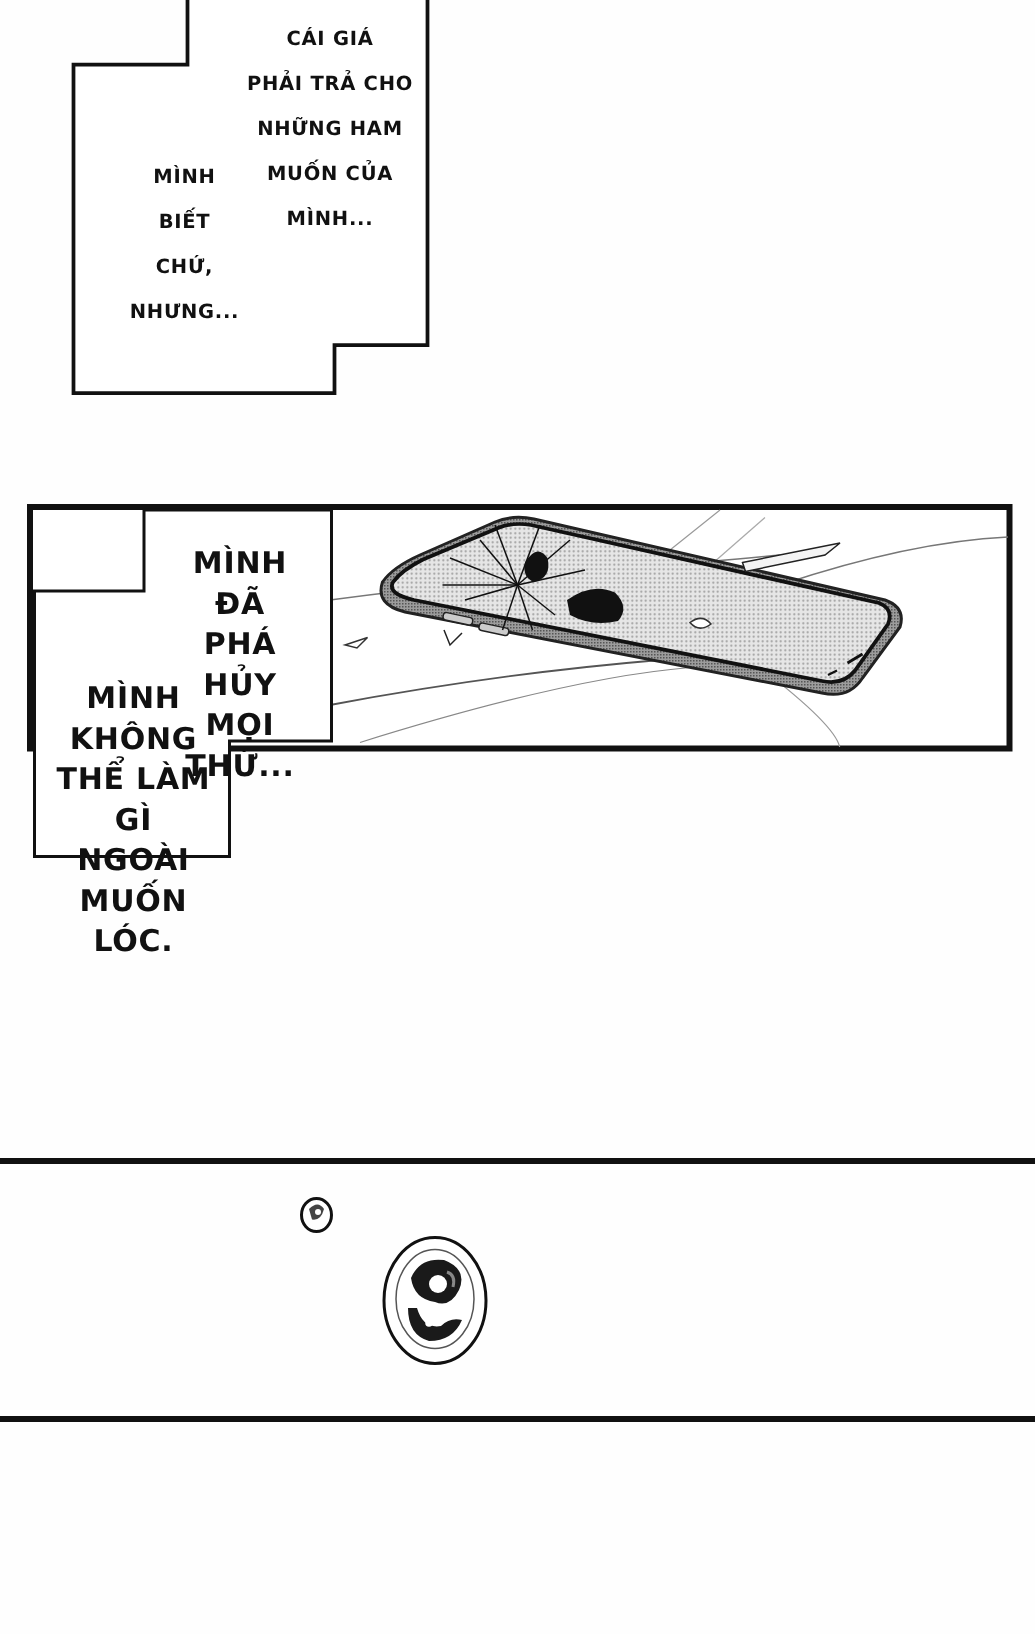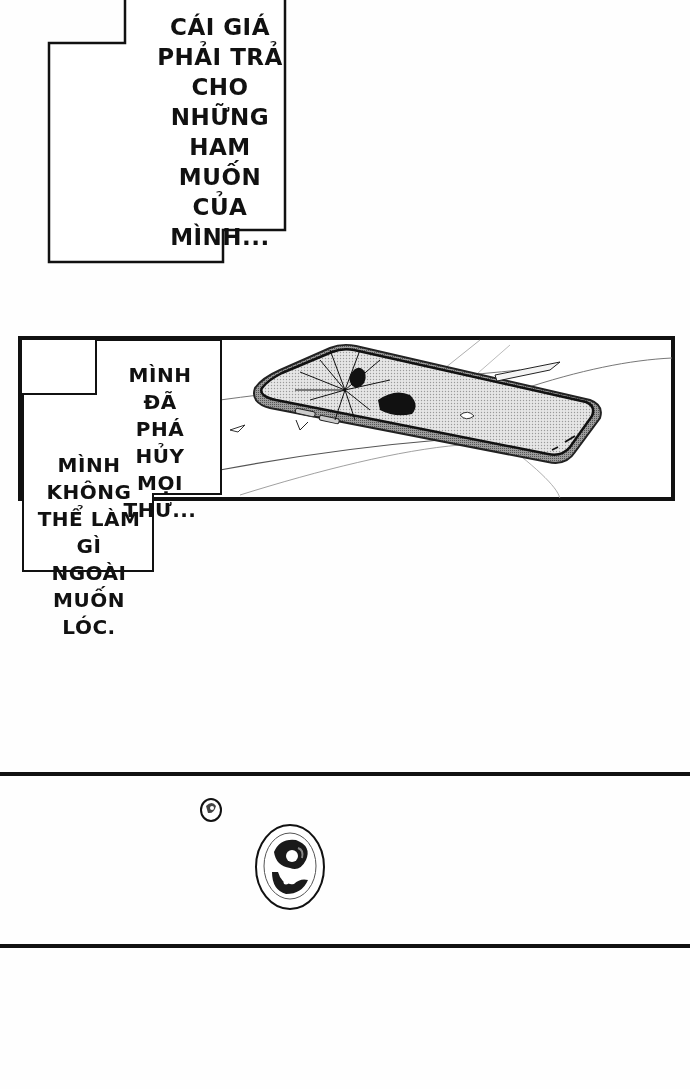--- a/index.html
+++ b/index.html
@@ -3,21 +3,21 @@
 <meta charset="utf-8">
 <style>
   html, body { margin: 0; padding: 0; background: #ffffff; }
   body { width: 690px; height: 1089px; position: relative; overflow: hidden; }
   .page { position: absolute; left: 0; top: 0; width: 690px; height: 1089px; background: #fefefe; }
   .layer { position: absolute; left: 0; top: 0; width: 690px; height: 1089px; }
   .txt {
     position: absolute;
     font-family: "DejaVu Sans", sans-serif;
     font-weight: bold;
-    font-size: 23px;
+    font-size: 13px;
     line-height: 30px;
     color: #111111;
     text-align: center;
     letter-spacing: 0.5px;
     white-space: pre-line;
   }
   .txt2 { font-size: 20px; line-height: 27px; }
 </style>
 </head>
 <body>
@@ -26,20 +26,24 @@
 
   <div class="layer">
     <svg class="layer" width="690" height="1089">
       <polygon points="125,-5 125,43 49,43 49,262 223,262 223,230 285,230 285,-5" fill="#ffffff" stroke="#111" stroke-width="2.5"></polygon>
     </svg>
     <div class="txt" style="left:150px; top:12px; width:140px;">CÁI GIÁ
 PHẢI TRẢ CHO
 NHỮNG HAM
 MUỐN CỦA
 MÌNH...</div>
+    <div class="txt" style="left:68px; top:104px; width:110px;">MÌNH
+BIẾT
+CHỨ,
+NHƯNG...</div>
   </div>
 
   <div class="layer">
     <svg class="layer" width="690" height="1089">
       <defs>
         <pattern id="screen" width="3" height="3" patternUnits="userSpaceOnUse">
           <rect width="3" height="3" fill="#e6e6e6"></rect>
           <circle cx="1.5" cy="1.5" r="0.7" fill="#9a9a9a"></circle>
         </pattern>
         <pattern id="frame" width="2" height="2" patternUnits="userSpaceOnUse">

